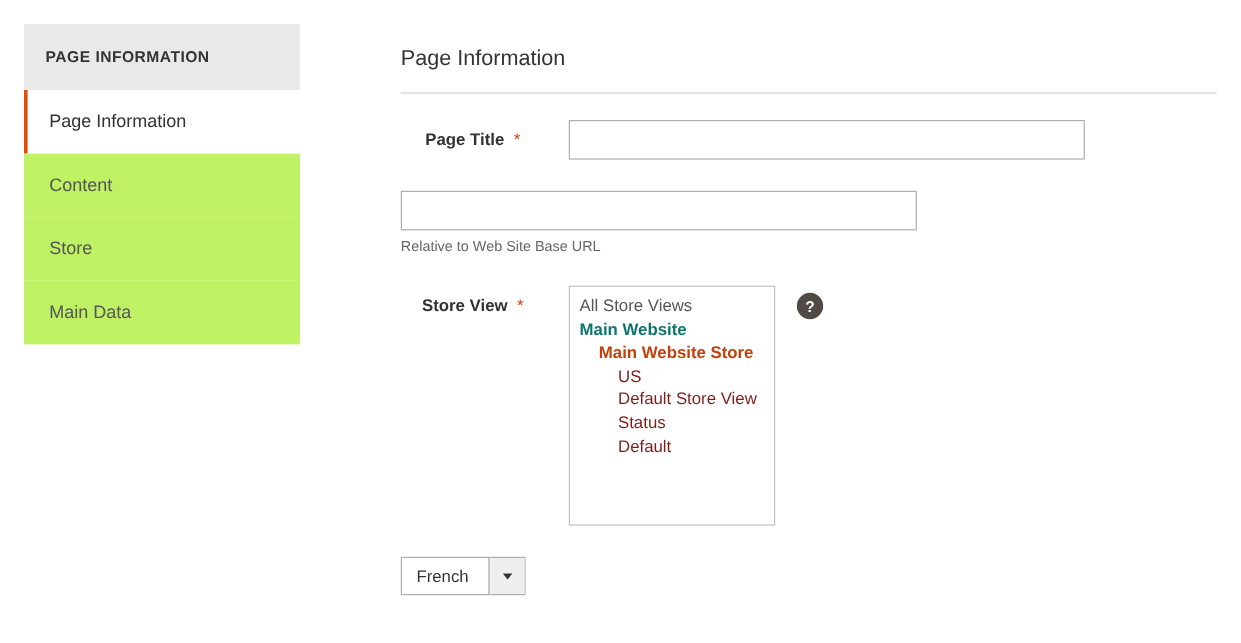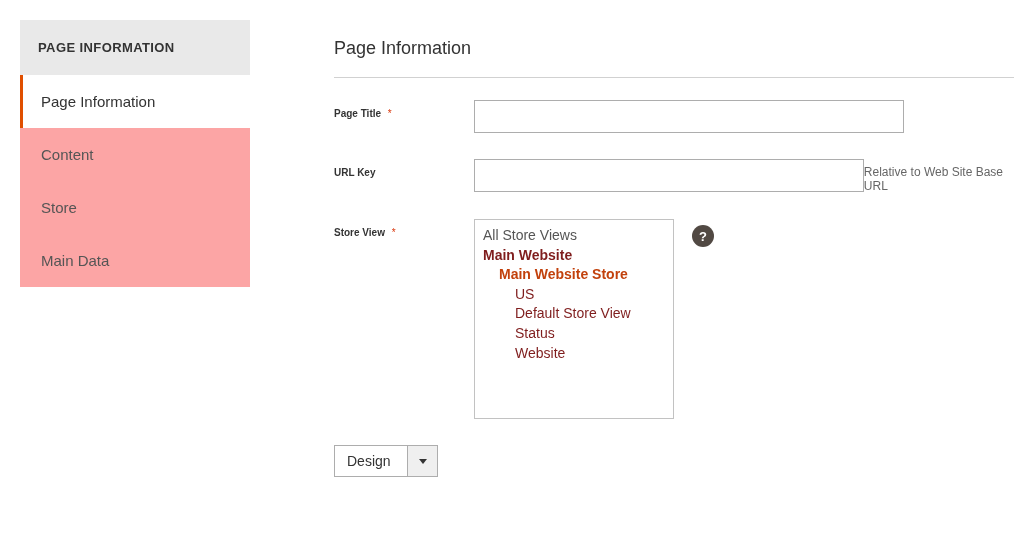--- a/index.html
+++ b/index.html
@@ -20,21 +20,21 @@
       background: #e9e9e9;
       padding: 20px 18px;
       font-size: 13px;
       font-weight: bold;
       color: #333;
       text-transform: uppercase;
       letter-spacing: 0.4px;
     }
     .sidebar-item {
       padding: 18px 18px;
-      background: #fca5a5;
+      background: #bef264;
       color: #555;
       font-size: 15px;
       cursor: pointer;
       border-left: 3px solid transparent;
     }
     .sidebar-item.active {
       background: #fff;
       border-left: 3px solid #e04f00;
       color: #333;
       font-weight: 400;
@@ -51,59 +51,59 @@
       border-bottom: 1px solid #d1d1d1;
       margin-bottom: 22px;
     }
     .form-row {
       display: flex;
       align-items: flex-start;
       margin-bottom: 26px;
     }
     .form-label {
       width: 140px;
-      text-align: left;
+      text-align: center;
       padding-right: 20px;
       padding-top: 8px;
-      font-size: 10px;
+      font-size: 14px;
       color: #333;
       font-weight: 600;
     }
     .req {
       color: #d9360b;
       margin-left: 4px;
       font-weight: normal;
     }
     .form-field { flex: 1; display: flex; align-items: flex-start; gap: 18px; }
-    .form-field .field-inner { display: flex; flex-direction: row; }
+    .form-field .field-inner { display: flex; flex-direction: column; }
     .text-input {
       width: 430px;
       height: 33px;
       border: 1px solid #adadad;
       padding: 6px 10px;
       font-size: 14px;
     }
     .field-note {
       font-size: 12px;
       color: #666;
       margin-top: 6px;
     }
     .multiselect {
-      width: 200px;
+      width: 172px;
       height: 200px;
       border: 1px solid #c2c2c2;
       overflow-y: scroll;
       padding: 6px 8px;
       font-size: 14px;
       line-height: 1.4;
       color: #555;
       position: relative;
     }
     .ms-item-top { padding: 0 0 0 0; cursor: pointer; }
-    .ms-group-l1 { padding-left: 0; font-weight: bold; color: #7f1d1d; }
+    .ms-group-l1 { padding-left: 0; font-weight: bold; color: #0f766e; }
     .ms-group-l2 { padding-left: 16px; font-weight: bold; color: #c2410c; }
     .ms-item-l3 { padding-left: 32px; cursor: pointer; font-weight: normal; color: #7f1d1d; }
     .help-icon {
       width: 22px;
       height: 22px;
       border-radius: 50%;
       background: #514943;
       color: #fff;
       display: flex;
       align-items: center;
@@ -173,23 +173,20 @@
         <span class="req">*</span>
       </div>
       <div class="form-field">
         <div class="field-inner">
           <input type="text" class="text-input" value="" style="">
         </div>
       </div>
     </div>
 
     <div class="form-row">
-      <div class="form-label">
-        <span>URL Key</span>
-      </div>
       <div class="form-field">
         <div class="field-inner">
           <input type="text" class="text-input" value="" style="">
           <div class="field-note">Relative to Web Site Base URL</div>
         </div>
       </div>
     </div>
 
     <div class="form-row">
       <div class="form-label">
@@ -197,29 +194,29 @@
         <span class="req">*</span>
       </div>
       <div class="form-field">
         <div class="multiselect">
           <div class="ms-item-top">All Store Views</div>
           <div class="ms-group-l1">Main Website</div>
           <div class="ms-group-l2">Main Website Store</div>
           <div class="ms-item-l3">US</div>
           <div class="ms-item-l3">Default Store View</div>
           <div class="ms-item-l3">Status</div>
-          <div class="ms-item-l3">Website</div>
+          <div class="ms-item-l3">Default</div>
         </div>
         <div class="help-icon">?</div>
       </div>
     </div>
 
     <div class="form-row">
       <div class="form-field">
         <div class="select-wrap">
-          <div class="select-value">Design</div>
+          <div class="select-value">French</div>
           <div class="select-arrow"></div>
         </div>
       </div>
     </div>
 
   </div>
 </div>
 
 </body></html>

